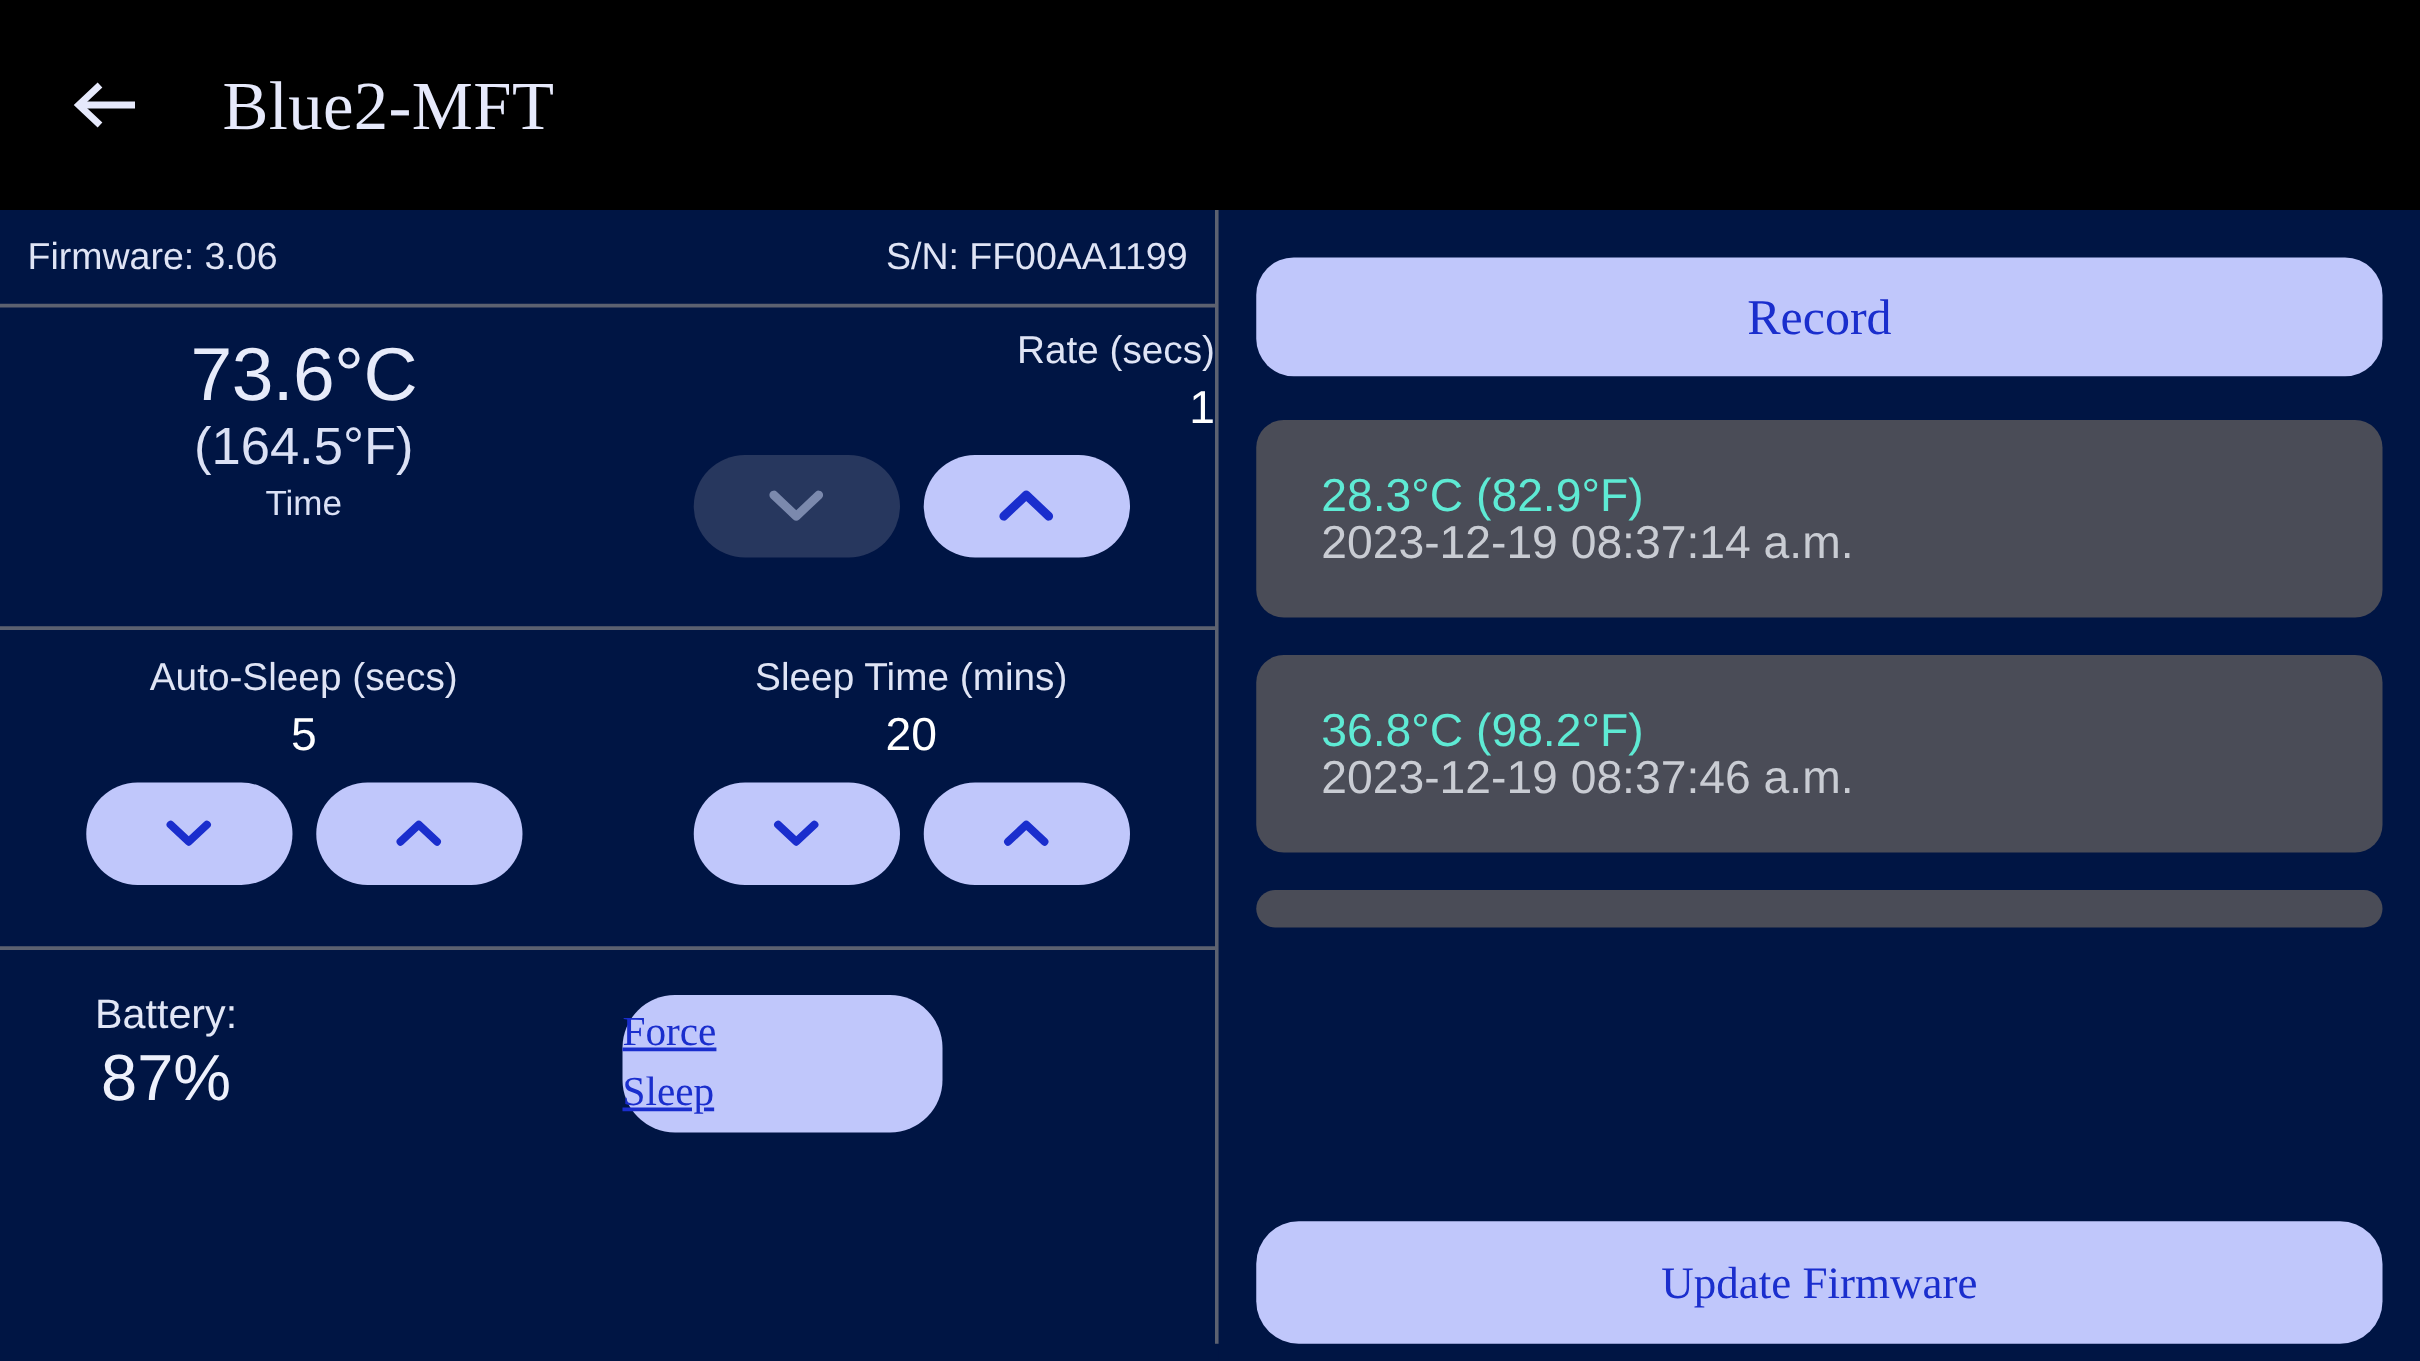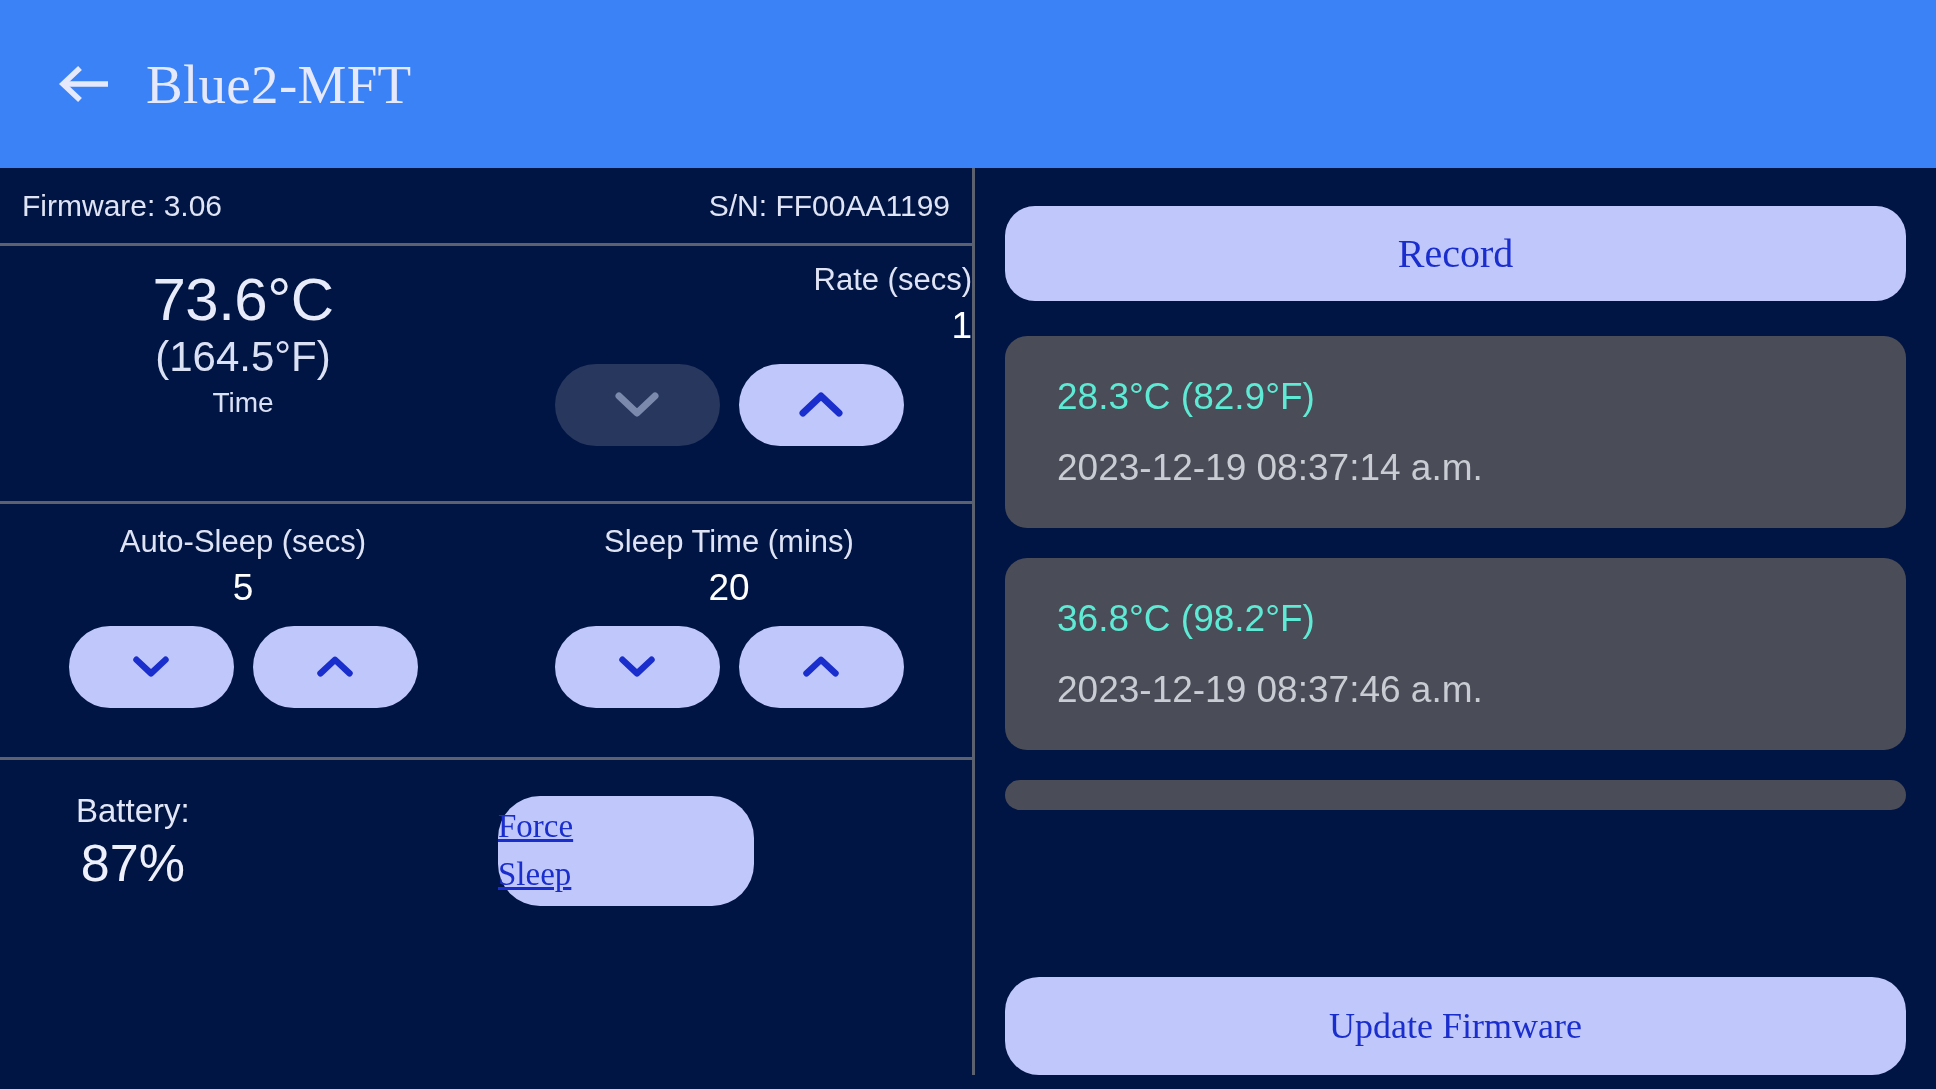--- a/index.html
+++ b/index.html
@@ -15,25 +15,26 @@
     width: 1936px;
     height: 1089px;
     background: #001544;
     display: flex;
     flex-direction: column;
   }
 
   
   .appbar {
     height: 168px;
-    background: #3b82f6;
+    background: #000000;
     display: flex;
     align-items: center;
     padding-left: 48px;
     flex: 0 0 auto;
+    gap: 32px;
   }
   .back-btn {
     width: 72px;
     height: 72px;
     display: flex;
     align-items: center;
     justify-content: center;
     cursor: pointer;
     flex: 0 0 auto;
   }
@@ -242,21 +243,20 @@
   }
   .record-card .rc-temp {
     font-size: 37px;
     color: #5eead4;
     line-height: 1.0;
   }
   .record-card .rc-time {
     font-size: 37px;
     color: #c9ccd3;
     line-height: 1.0;
-    margin-top: 34px;
   }
   .record-card.partial {
     height: 30px;
     padding: 0;
     overflow: hidden;
   }
 
   .update-btn {
     position: absolute;
     left: 30px;

